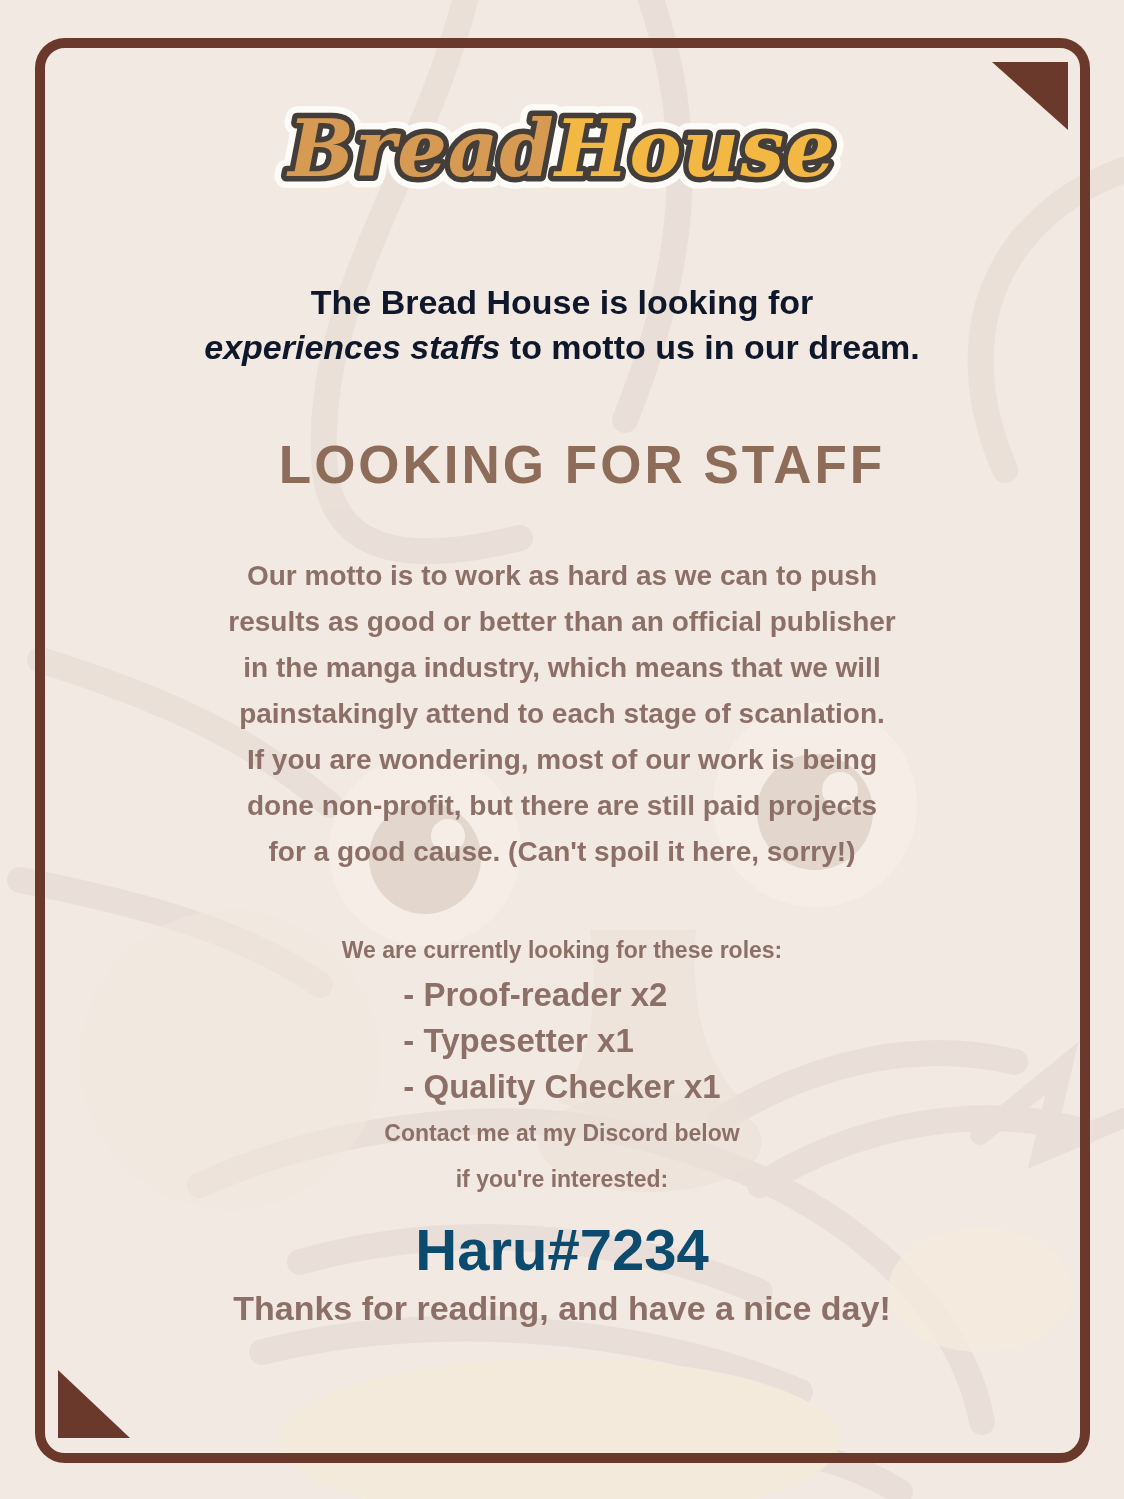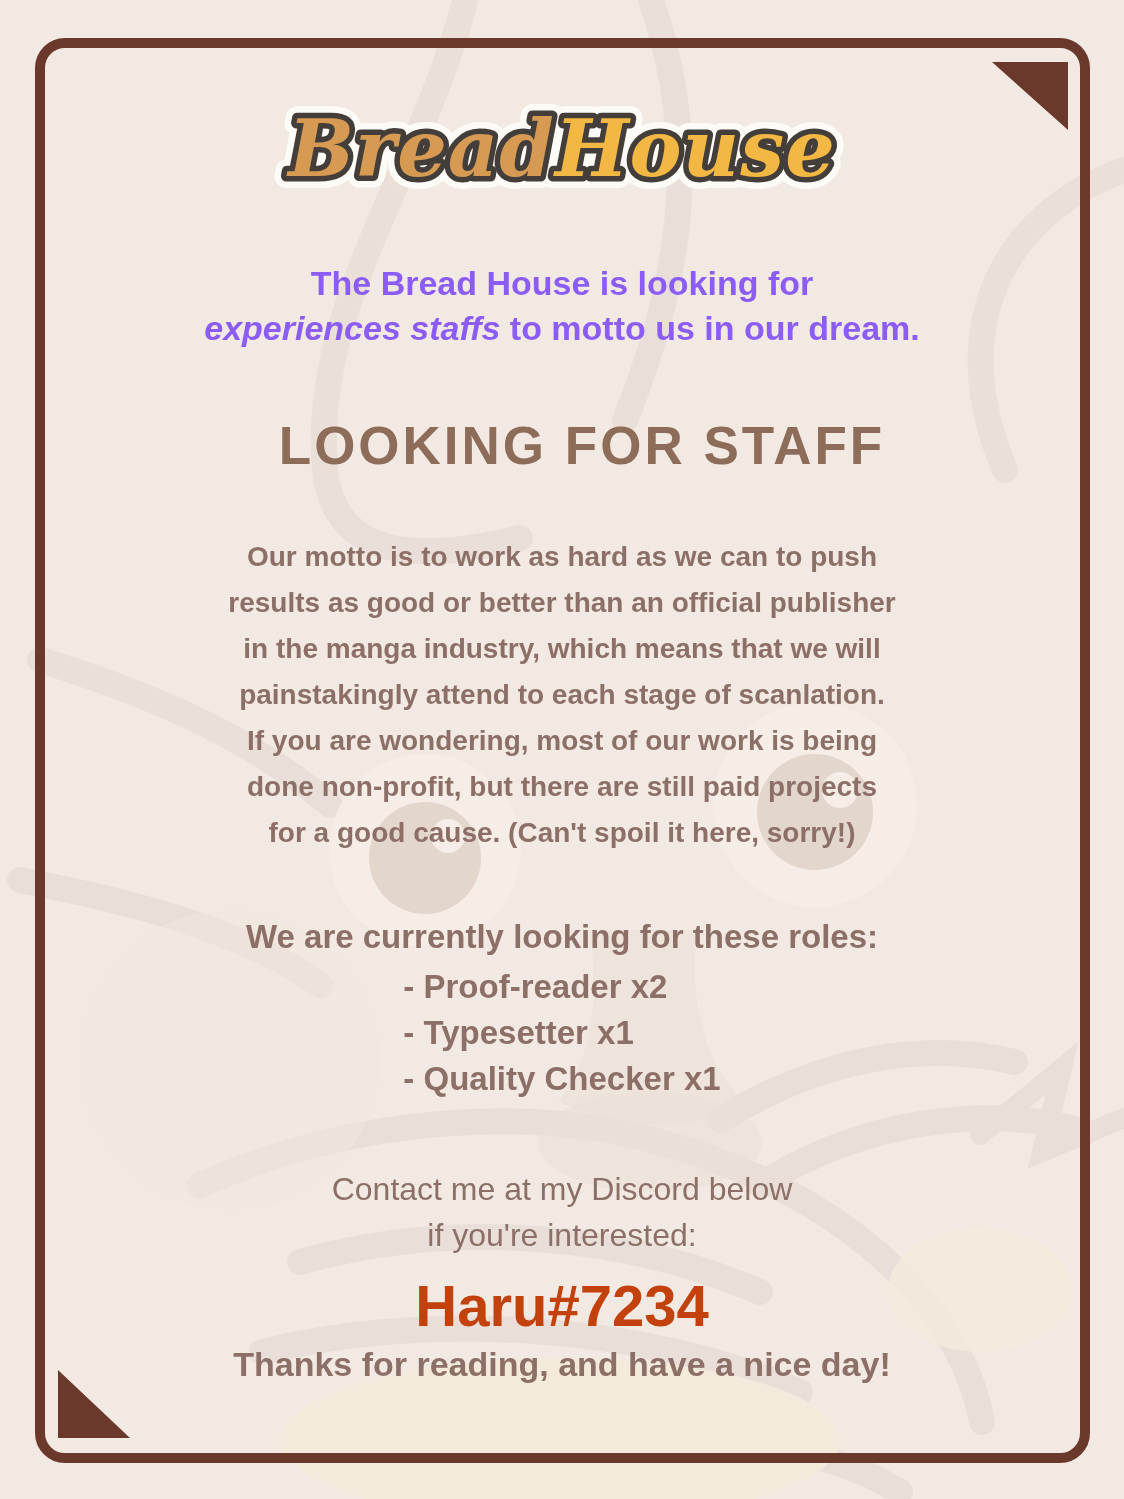--- a/index.html
+++ b/index.html
@@ -64,25 +64,25 @@
     overflow: visible;
   }
   .logo-text {
     font-family: "DejaVu Serif", serif;
     font-weight: bold;
     font-style: italic;
     font-size: 78px;
     letter-spacing: 1px;
   }
   .intro {
-    margin-top: 53px;
+    margin-top: 72px;
     font-size: 34px;
     font-weight: bold;
     line-height: 45px;
-    color: #8b5cf6;
+    color: #0f172a;
   }
   .intro em {
     font-style: italic;
   }
   .heading {
     margin: 64px 0 0 0;
     font-size: 53px;
     font-weight: bold;
     letter-spacing: 3px;
     color: #8d6c59;
@@ -90,42 +90,41 @@
   }
   .motto {
     margin-top: 58px;
     font-size: 28px;
     font-weight: bold;
     line-height: 46px;
     color: #8c7068;
   }
   .roles-intro {
     margin-top: 62px;
-    font-size: 33px;
+    font-size: 23px;
     font-weight: bold;
   }
   .roles {
     display: inline-block;
     text-align: left;
     margin-top: 8px;
     font-size: 33px;
     font-weight: bold;
     line-height: 46px;
   }
   .contact {
-    margin-top: 64px;
-    font-size: 32px;
-    font-weight: normal;
+    font-size: 23px;
+    font-weight: bold;
     line-height: 46px;
   }
   .discord {
     margin-top: 14px;
     font-size: 58px;
     font-weight: bold;
-    color: #c2410c;
+    color: #0c4a6e;
   }
   .thanks {
     margin-top: 6px;
     font-size: 34px;
     font-weight: bold;
   }
 </style>
 </head>
 <body>
 

